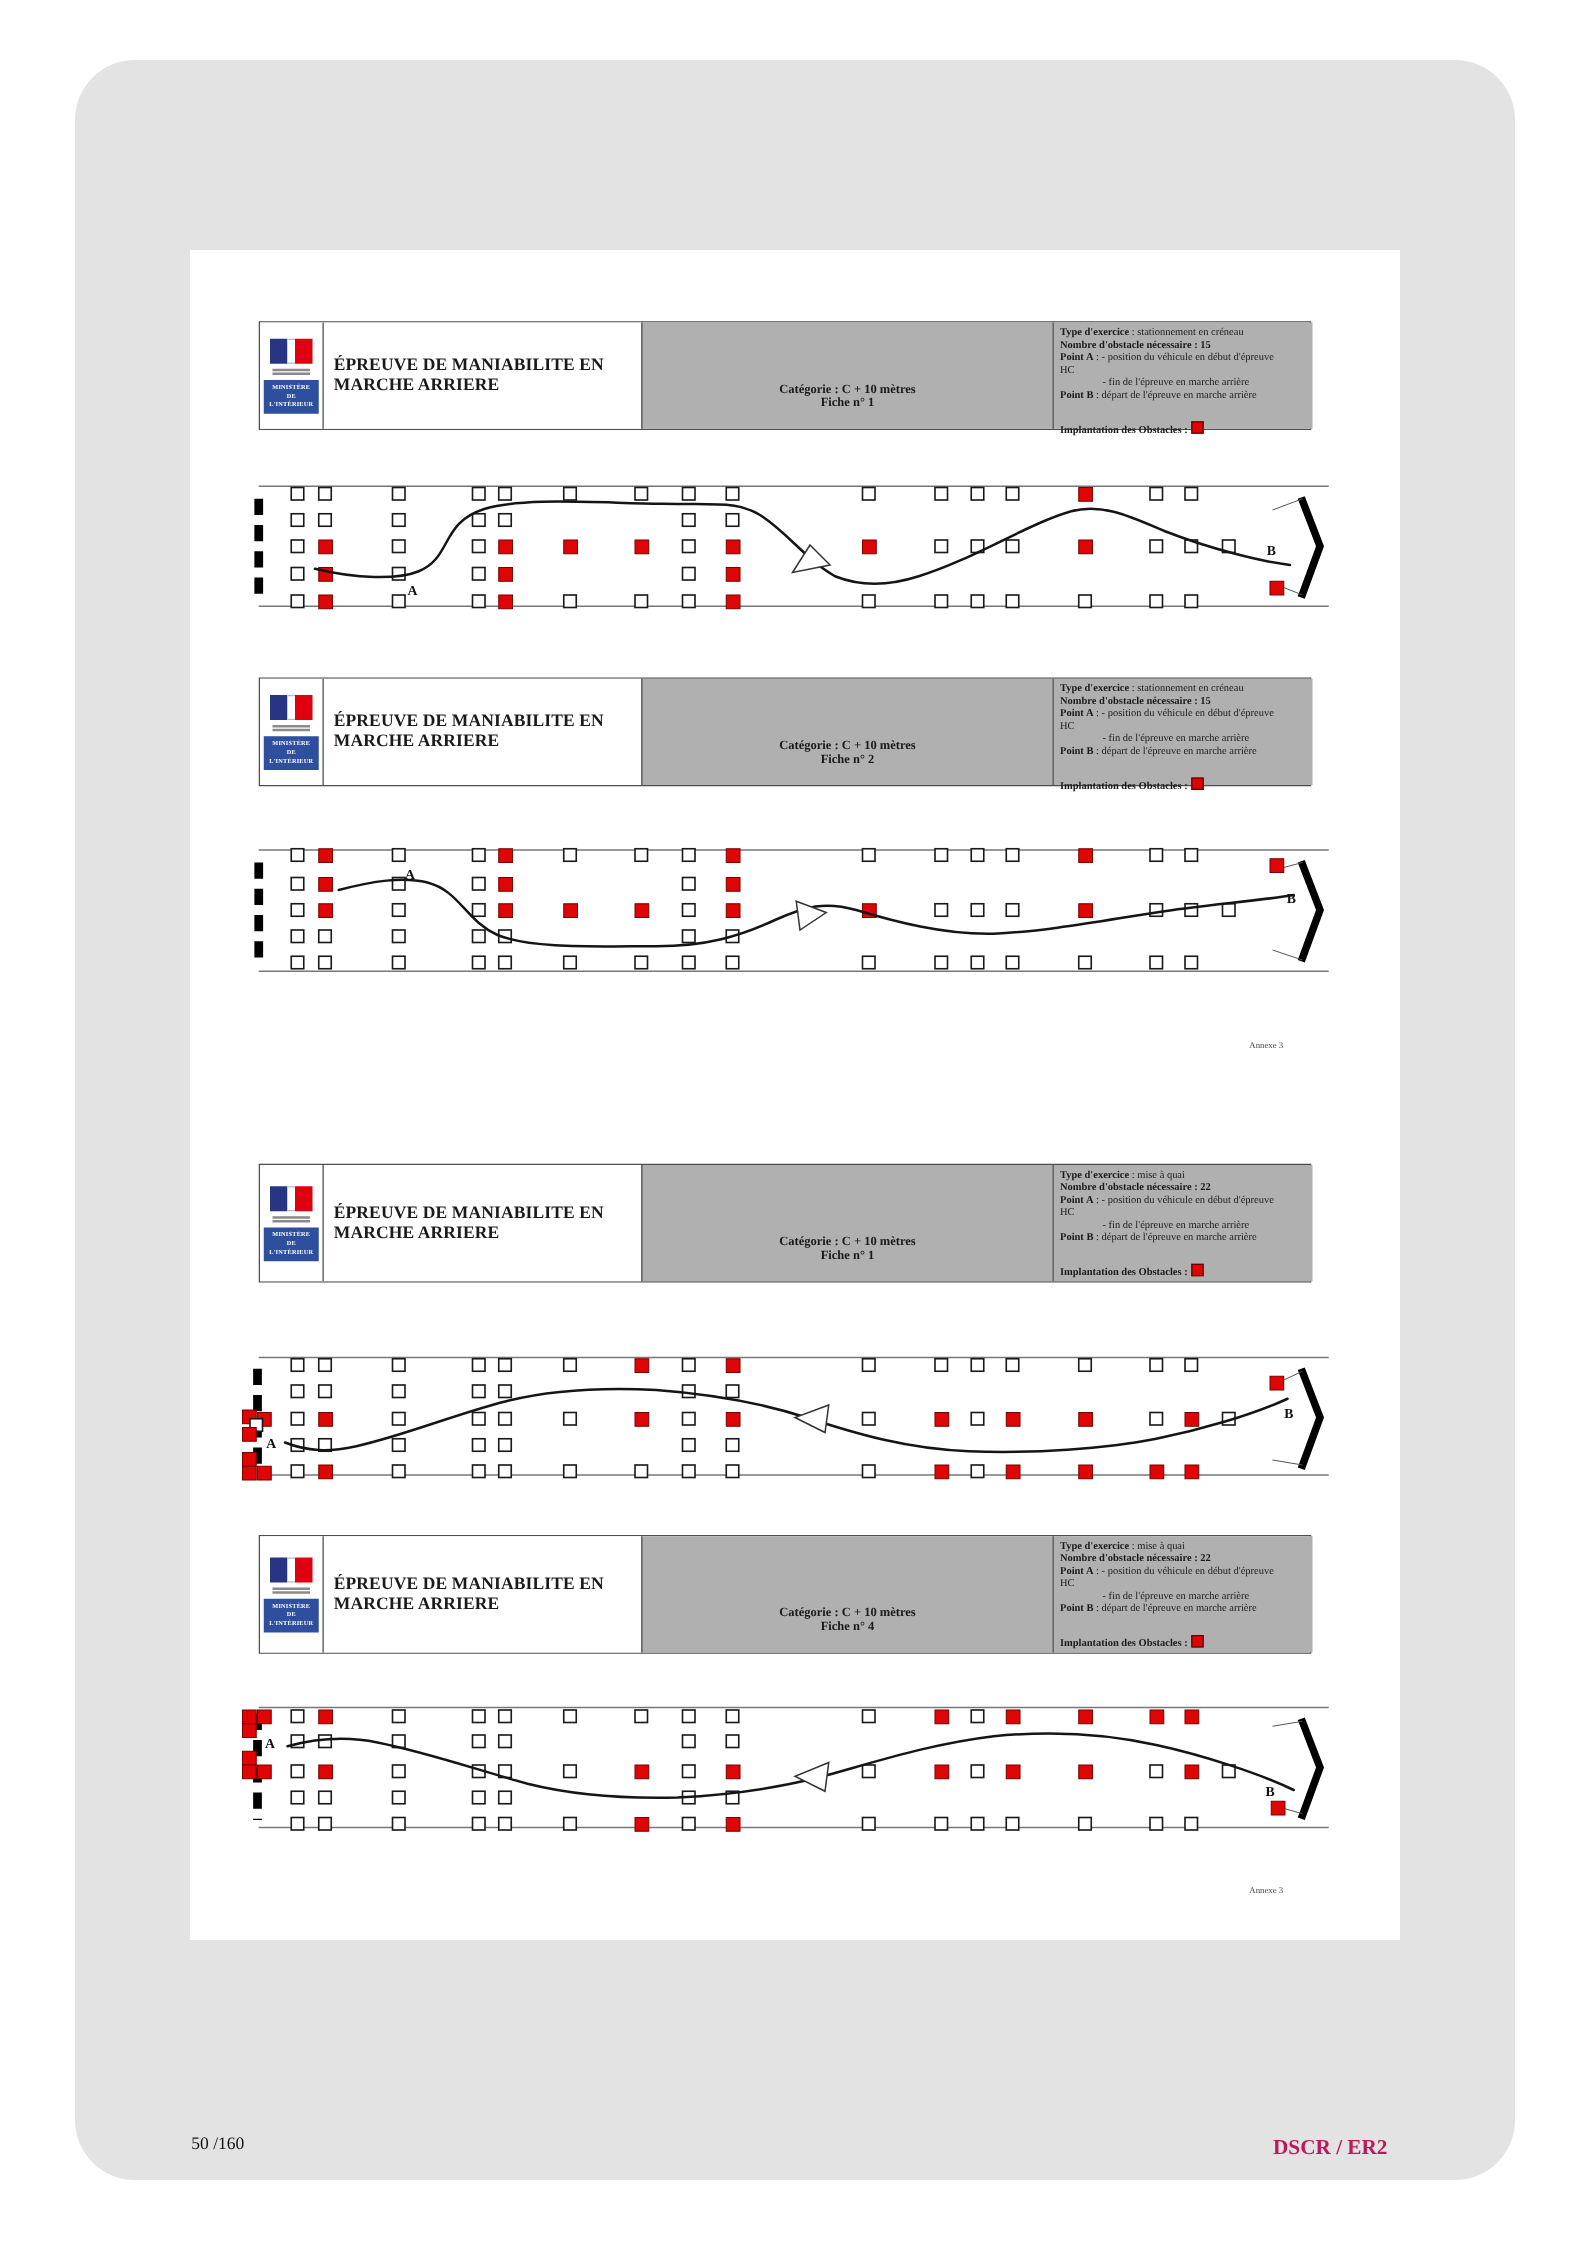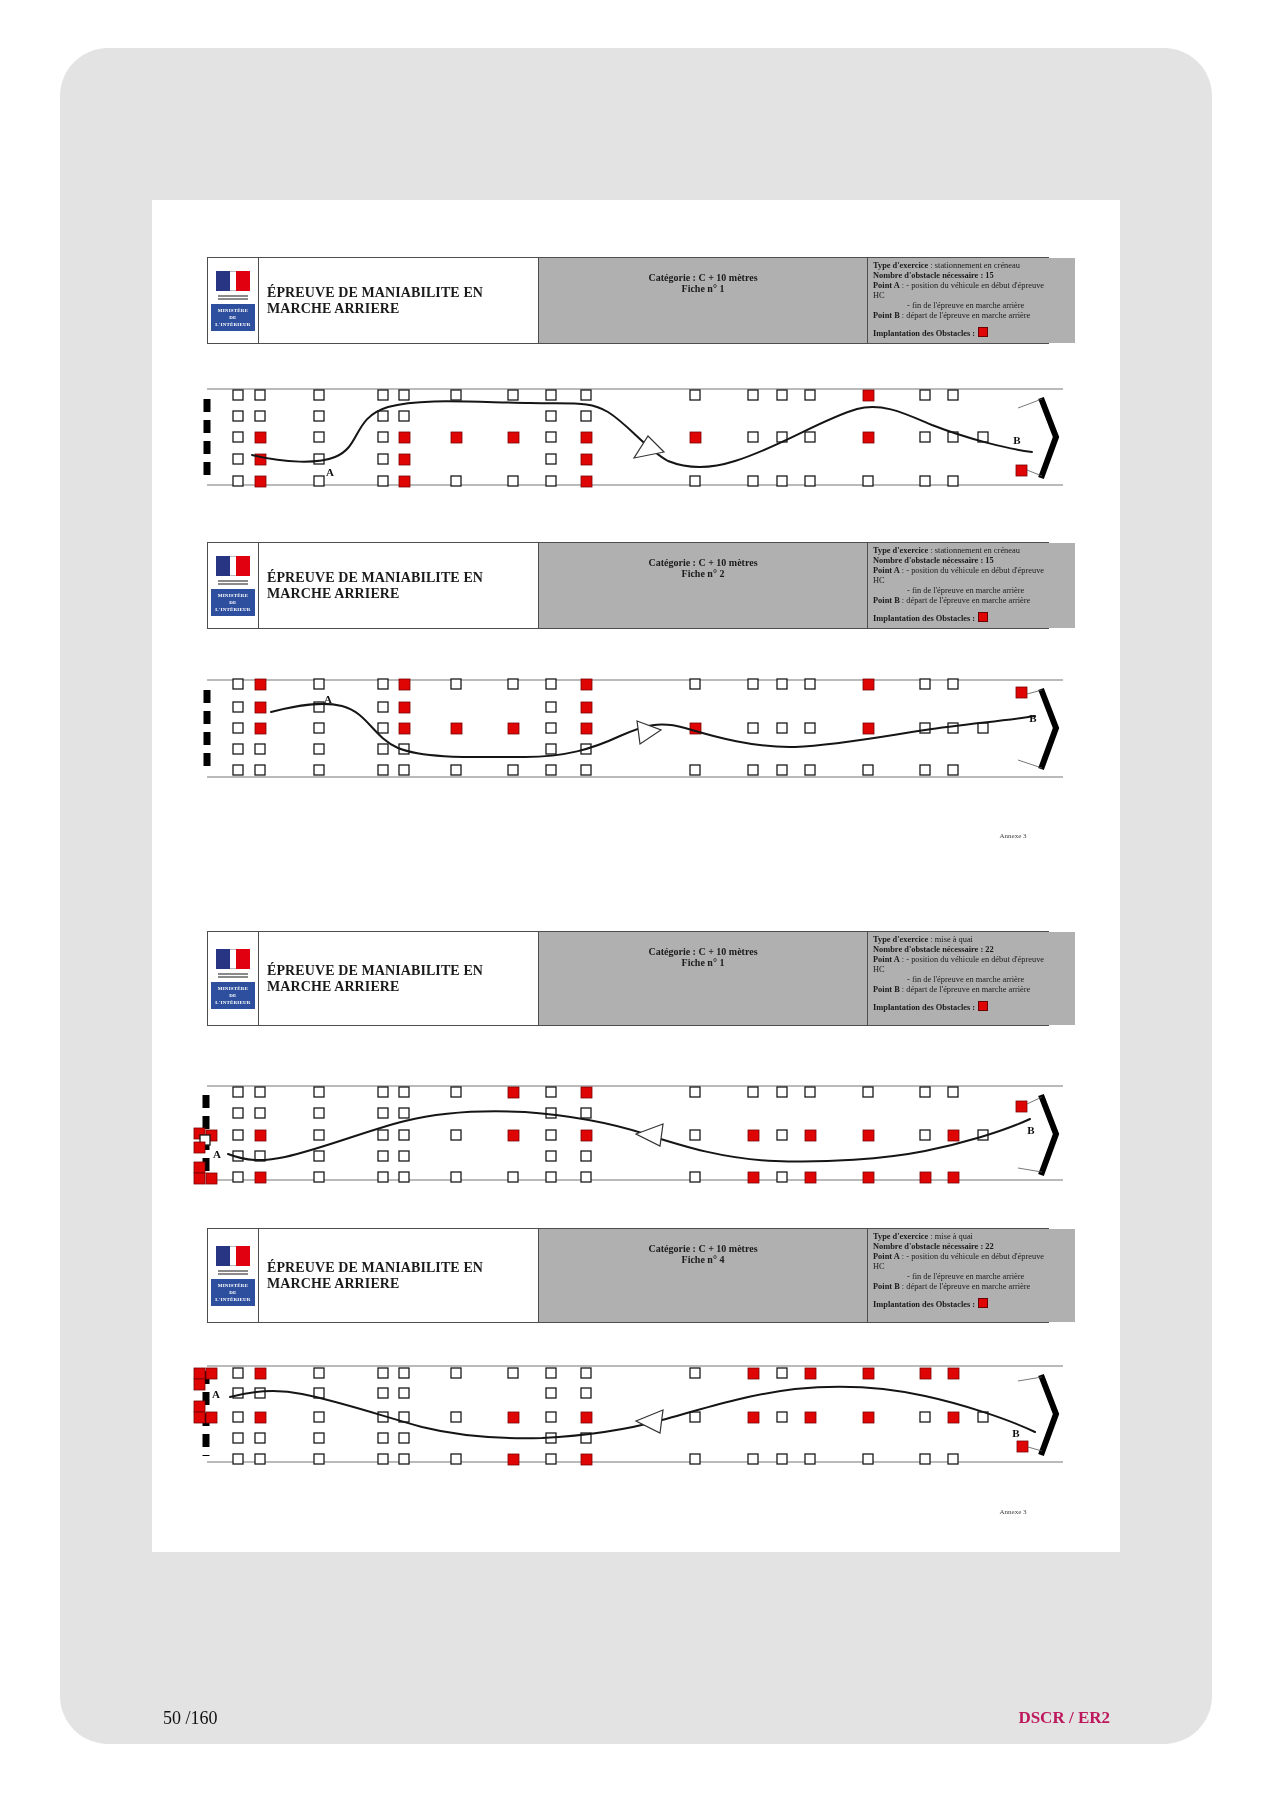--- a/index.html
+++ b/index.html
@@ -20,33 +20,33 @@
   .emblem .b1{flex:4;background:#283583;}
   .emblem .b2{flex:2;background:#ffffff;border-top:1px solid #bbb;border-bottom:1px solid #bbb;}
   .emblem .b3{flex:4;background:#e1000f;}
   .emblem-caption{width:30px;}
   .emblem-caption i{display:block;height:2px;background:#8a8a8a;margin:1px 0;}
   .ministry-box{width:44px;background:#2e4f9e;color:#fff;text-align:center;
                 font-size:5px;line-height:7px;padding:3px 0;font-weight:bold;letter-spacing:.2px;}
   .title-cell{flex:0 0 255px;display:flex;align-items:center;padding-left:8px;background:#fff;}
   .doc-title{font-weight:bold;font-size:14px;letter-spacing:.1px;}
   .mid-cell{flex:0 0 329px;background:#b0b0b0;display:flex;flex-direction:column;align-items:center;
-            justify-content:flex-start;padding:14px 0 15px;font-weight:bold;font-size:10px;margin-left:25px;}
+            justify-content:flex-end;padding:14px 0 15px;font-weight:bold;font-size:10px;}
   .info-cell{flex:0 0 208px;background:#b0b0b0;padding:3px 5px;font-size:8.4px;line-height:10px;}
   .iline b{font-weight:bold;}
   .iline.indent{padding-left:34px;}
-  .iline.implant{margin-top:6px;font-weight:bold;}
+  .iline.implant{margin-top:16px;font-weight:bold;}
   .red-key{display:inline-block;width:8px;height:8px;background:#e00505;border:1px solid #6b0000;
            margin-left:3px;vertical-align:-1px;}
 
   .diagram{position:absolute;}
   .diag-label{font-family:"Liberation Serif",serif;font-size:11px;font-weight:bold;fill:#111;text-anchor:middle;}
 
   .annexe{position:absolute;left:963px;width:100px;text-align:center;font-size:7px;color:#444;}
-  .footer-left{position:absolute;left:163px;top:1708px;font-size:18px;color:#111;}
+  .footer-left{position:absolute;left:153px;top:1708px;font-size:14px;color:#111;}
   .footer-right{position:absolute;left:910px;width:200px;text-align:right;top:1708px;
                 font-size:17px;font-weight:bold;color:#be185d;}
 </style>
 </head>
 <body>
 
 <div class="screen">
   <div class="card"></div>
   <div class="page"></div>
 

